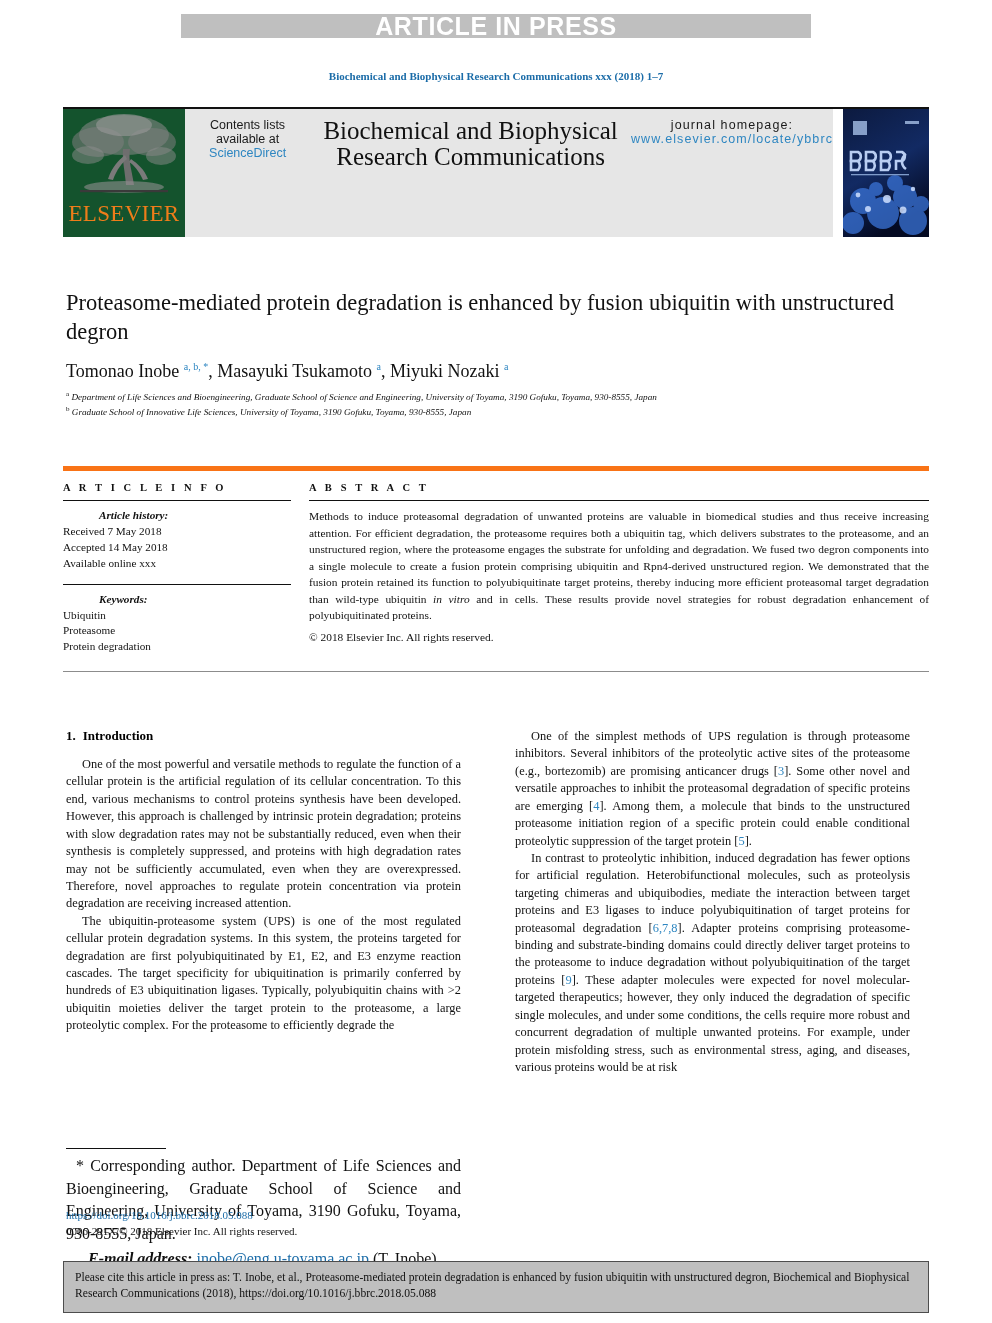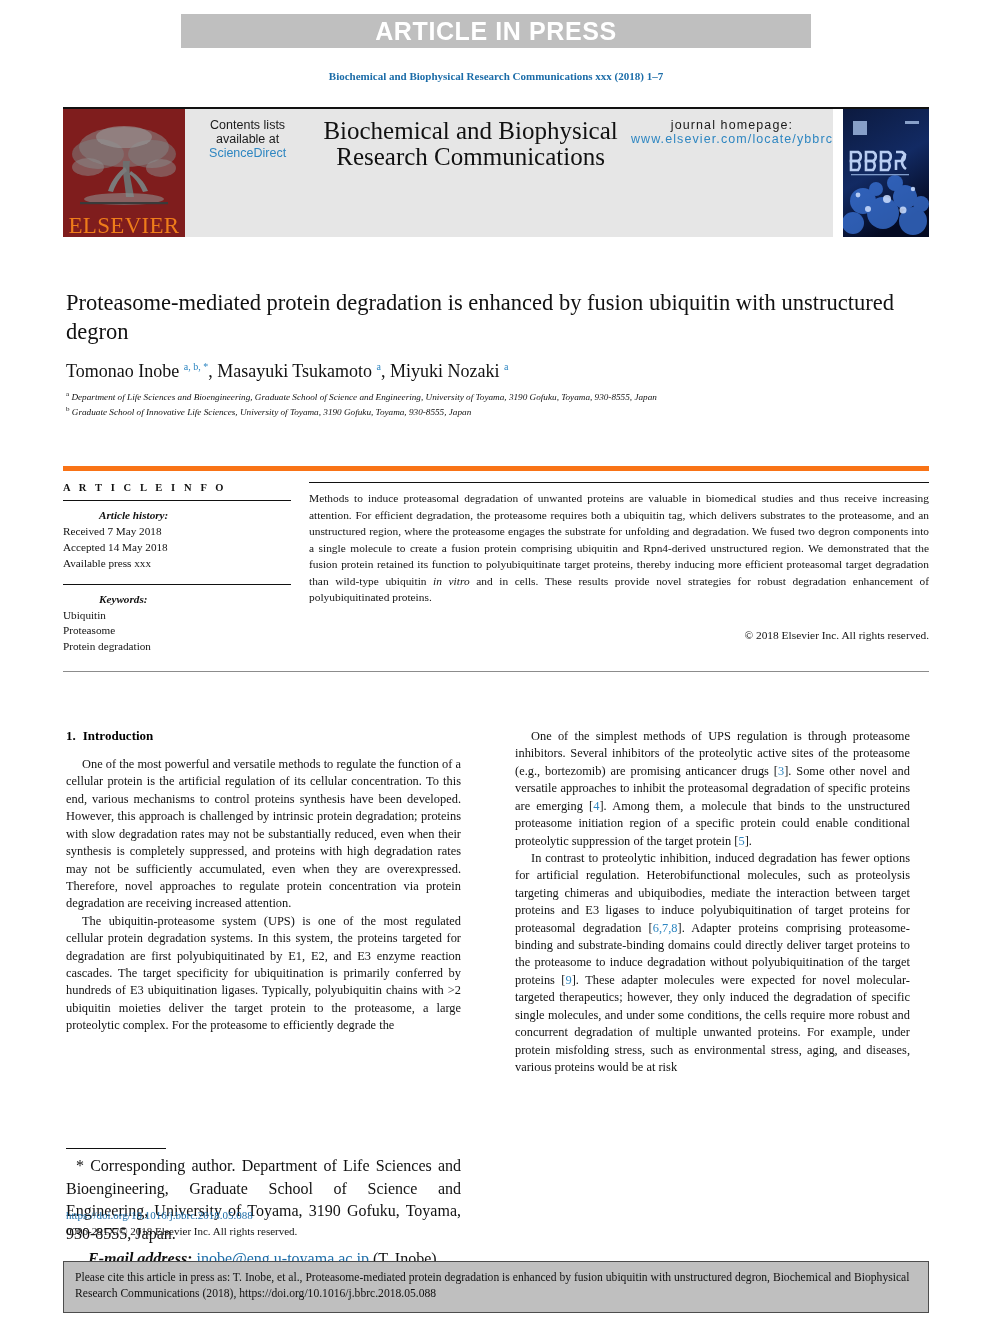--- a/index.html
+++ b/index.html
@@ -15,21 +15,21 @@
     position: relative;
     overflow: hidden;
   }
 
   
   .aip-banner {
     position: absolute;
     left: 181px;
     top: 14px;
     width: 630px;
-    height: 34px;
+    height: 24px;
     background: #bfbfbf;
     display: flex;
     align-items: center;
     justify-content: center;
   }
   .aip-banner span {
     font-family: "Liberation Sans", sans-serif;
     font-weight: bold;
     font-size: 25px;
     letter-spacing: 0.6px;
@@ -61,22 +61,22 @@
   .jheader-inner {
     display: flex;
     flex-direction: row;
     height: 128px;
     align-items: stretch;
   }
   .elsevier-logo {
     width: 122px;
     flex: 0 0 122px;
     position: relative;
-    background: #7f1d1d;
-    padding-top: 12px;
+    background: #14532d;
+    padding-top: 0;
     box-sizing: border-box;
   }
   .tree-svg { display:block; margin: 0 auto; }
   .elsevier-word {
     text-align: center;
     font-family: "Liberation Serif", serif;
     font-size: 23px;
     letter-spacing: 0.3px;
     color: #ef7d1a;
     line-height: 1;
@@ -182,22 +182,22 @@
   .info-grp .ttl { font-style: italic; font-weight: bold; margin-left: 36px; }
   .info-sep { border-top: 1.6px solid #111; margin: 12px 0 7px 0; }
   .abs-text {
     font-size: 11.4px;
     line-height: 1.45;
     text-align: justify;
     color: #111;
   }
   .abs-text i { font-style: italic; }
   .copyright {
-    margin-top: 23px;
-    text-align: right;
+    margin-top: 7px;
+    text-align: left;
     font-size: 11.4px;
     color: #111;
   }
 
   
   .body-cols {
     position: absolute;
     left: 66px;
     top: 728px;
     width: 866px;
@@ -375,32 +375,33 @@
 </div>
 
 <div class="band">
   <div class="col-info">
     <div class="sec-head">A R T I C L E   I N F O</div>
     <div class="rule"></div>
     <div class="info-grp">
       <div class="ttl">Article history:</div>
       <div>Received 7 May 2018</div>
       <div>Accepted 14 May 2018</div>
-      <div>Available press xxx</div>
+      <div>Available online xxx</div>
     </div>
     <div class="info-sep"></div>
     <div class="info-grp">
       <div class="ttl">Keywords:</div>
       <div>Ubiquitin</div>
       <div>Proteasome</div>
       <div>Protein degradation</div>
     </div>
   </div>
 
   <div class="col-abs">
+    <div class="sec-head">A B S T R A C T</div>
     <div class="rule"></div>
     <div class="abs-text">Methods to induce proteasomal degradation of unwanted proteins are valuable in biomedical studies and thus receive increasing attention. For efficient degradation, the proteasome requires both a ubiquitin tag, which delivers substrates to the proteasome, and an unstructured region, where the proteasome engages the substrate for unfolding and degradation. We fused two degron components into a single molecule to create a fusion protein comprising ubiquitin and Rpn4-derived unstructured region. We demonstrated that the fusion protein retained its function to polyubiquitinate target proteins, thereby inducing more efficient proteasomal target degradation than wild-type ubiquitin <i>in vitro</i> and in cells. These results provide novel strategies for robust degradation enhancement of polyubiquitinated proteins.</div>
     <div class="copyright">© 2018 Elsevier Inc. All rights reserved.</div>
   </div>
 </div>
 
 <div class="body-cols">
 
   <div class="bcol bcol-left">
     <h2 class="h2">

